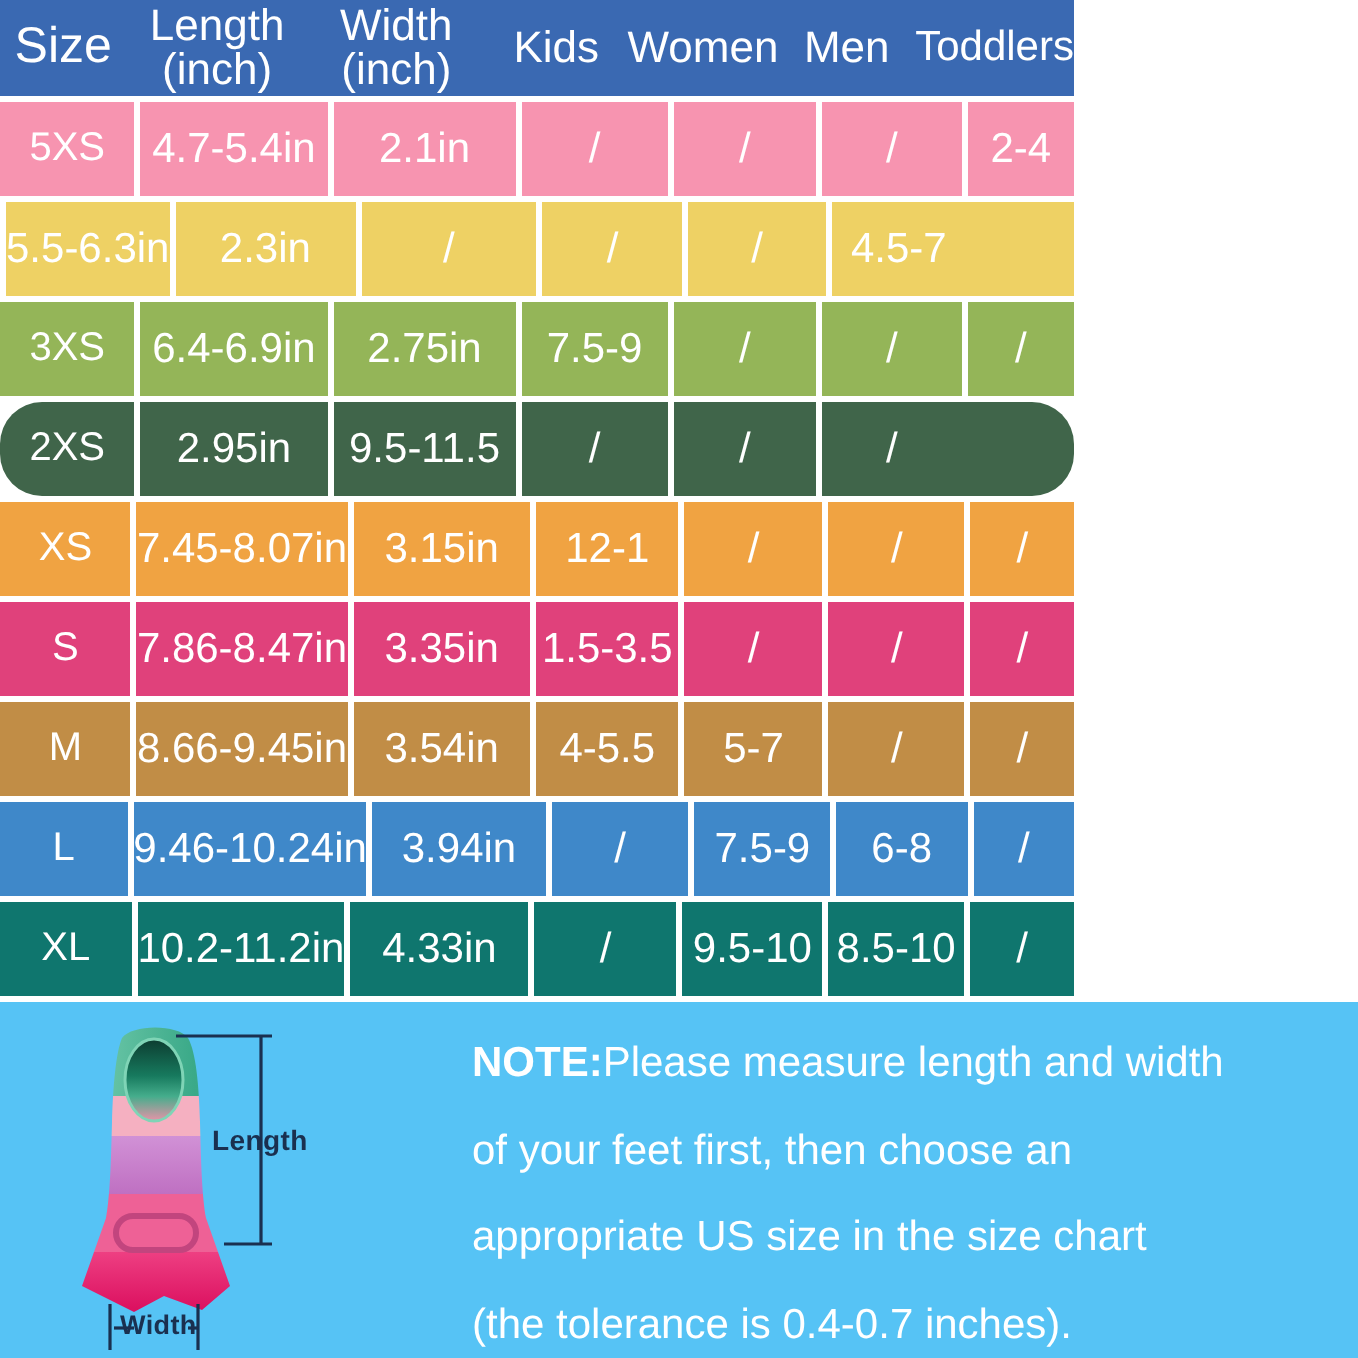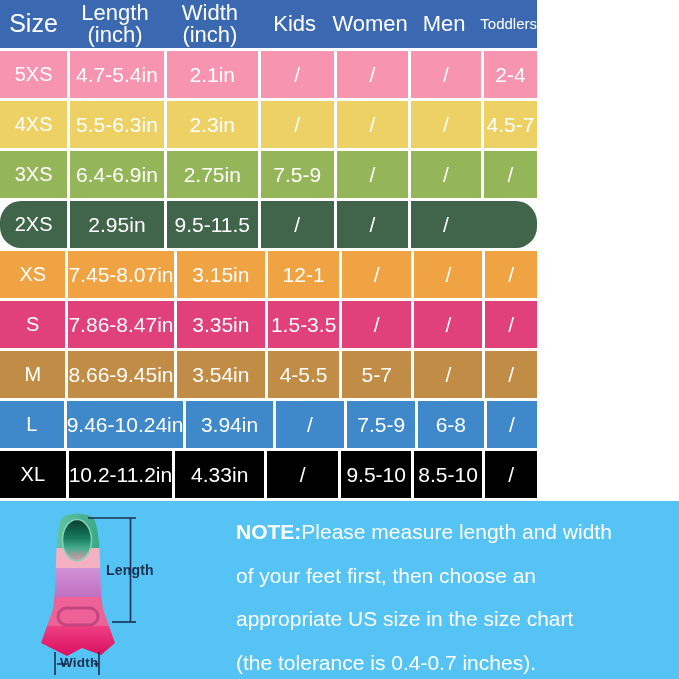--- a/index.html
+++ b/index.html
@@ -18,21 +18,21 @@
     align-items: center;
   }
   .header-cell {
     text-align: center;
     white-space: pre-line;
     line-height: 1.02;
     font-size: 22px;
     overflow: visible;
   }
   .header-cell.col-size { font-size: 25px; }
-  .header-cell.col-tod  { font-size: 15px; }
+  .header-cell.col-tod  { font-size: 21px; }
 
   .row {
     height: 47px;
     margin-top: 3px;
     align-items: stretch;
   }
   .cell {
     display: flex;
     align-items: center;
     justify-content: center;
@@ -95,21 +95,20 @@
     <div class="cell c-size">5XS</div>
     <div class="cell">4.7-5.4in</div>
     <div class="cell">2.1in</div>
     <div class="cell">/</div>
     <div class="cell">/</div>
     <div class="cell">/</div>
     <div class="cell">2-4</div>
   </div>
 
   <div class="row grid-cols" style="background-color: rgb(238, 209, 100);">
-    <div class="cell c-size">4XS</div>
     <div class="cell">5.5-6.3in</div>
     <div class="cell">2.3in</div>
     <div class="cell">/</div>
     <div class="cell">/</div>
     <div class="cell">/</div>
     <div class="cell">4.5-7</div>
   </div>
 
   <div class="row grid-cols" style="background-color: rgb(148, 181, 88);">
     <div class="cell c-size">3XS</div>
@@ -163,21 +162,21 @@
   <div class="row grid-cols" style="background-color: rgb(63, 136, 201);">
     <div class="cell c-size">L</div>
     <div class="cell">9.46-10.24in</div>
     <div class="cell">3.94in</div>
     <div class="cell">/</div>
     <div class="cell">7.5-9</div>
     <div class="cell">6-8</div>
     <div class="cell">/</div>
   </div>
 
-  <div class="row grid-cols" style="background-color: #000000;">
+  <div class="row grid-cols" style="background-color: #0f766e;">
     <div class="cell c-size">XL</div>
     <div class="cell">10.2-11.2in</div>
     <div class="cell">4.33in</div>
     <div class="cell">/</div>
     <div class="cell">9.5-10</div>
     <div class="cell">8.5-10</div>
     <div class="cell">/</div>
   </div>
 
 </div>

